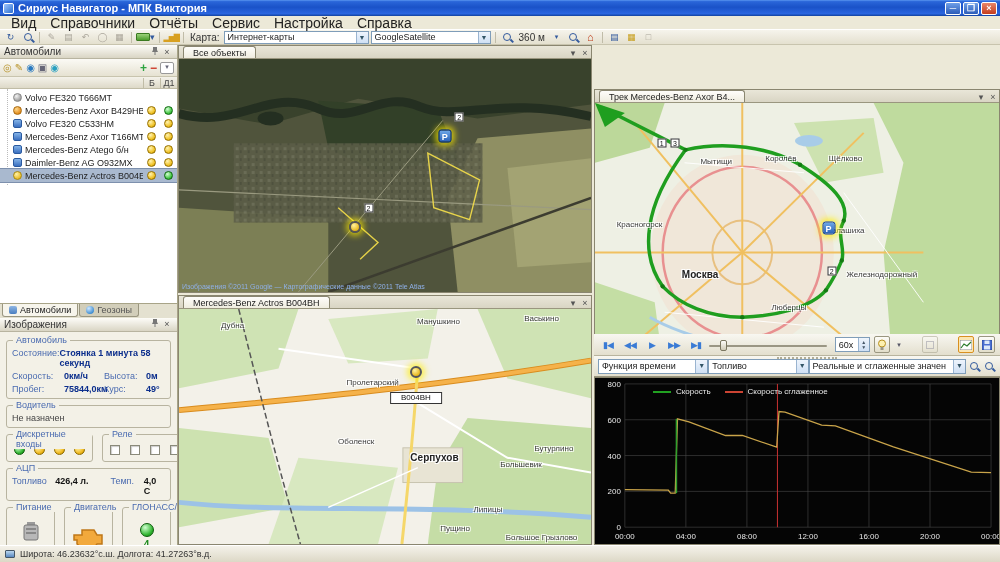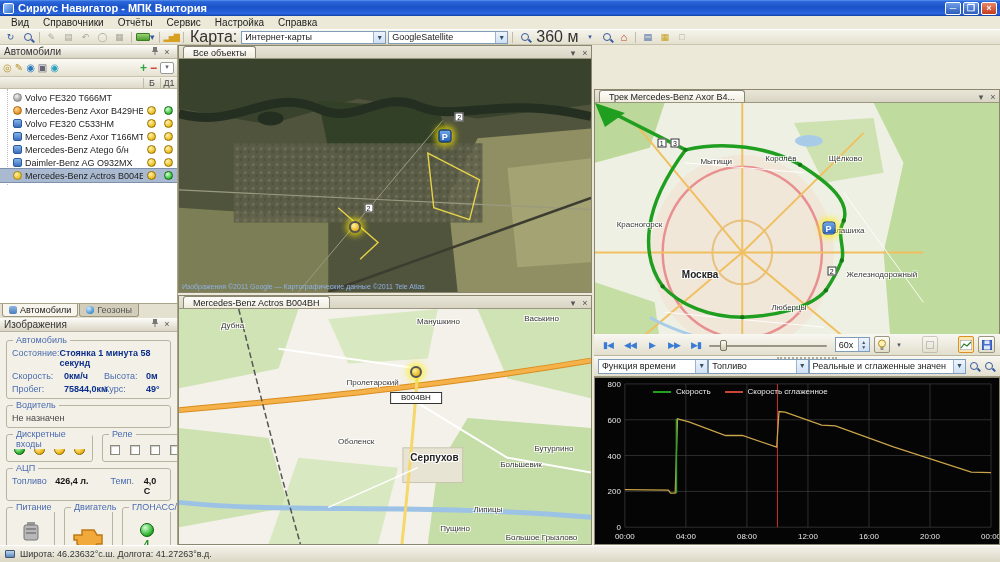--- a/index.html
+++ b/index.html
@@ -13,26 +13,26 @@
     color:#fff; font-weight:bold; font-size:11px; }
   .titlebar .appicon { width:11px; height:11px; background:linear-gradient(135deg,#9ec6ff,#2d6fd0); border:1px solid #fff; border-radius:2px; margin-right:4px; }
   .titlebar .tspacer { flex:1; }
   .winbtn { width:16px; height:13px; margin-left:2px; border:1px solid #fff; border-radius:2px;
     font-size:9px; line-height:11px; text-align:center; color:#fff;
     background:linear-gradient(180deg,#6f9fe8,#2c5cb8); }
   .winbtn.close { background:linear-gradient(180deg,#e8876a,#c43c1d); }
 
   
   .menubar { height:14px; display:flex; align-items:center; background:#ece9d8; border-bottom:1px solid #fff; padding-left:4px; }
-  .menubar span { padding:0 7px; font-size:10px; }
+  .menubar span { padding:0 7px; font-size:14px; }
   .toolbar { height:15px; display:flex; align-items:center; background:linear-gradient(#f6f4ec,#e4e0cf); border-bottom:1px solid #c8c4ae; padding:0 3px; gap:2px; }
   .tbtn { min-width:15px; height:13px; display:flex; align-items:center; justify-content:center; font-size:9px; color:#335a9e; border-radius:2px; }
   .tbtn.gray { color:#aaa59a; }
   .tsep { width:1px; height:11px; background:#c0bca8; margin:0 2px; }
-  .tlabel { font-size:16px; color:#333; padding:0 2px; }
+  .tlabel { font-size:10px; color:#333; padding:0 2px; }
   .combo { height:13px; background:#fff; border:1px solid #7f9db9; display:flex; align-items:center; font-size:9px; padding-left:3px; }
   .combo .cbx { margin-left:auto; width:12px; height:100%; background:linear-gradient(#eef4fc,#cfe0f4); border-left:1px solid #9ab4d0; text-align:center; font-size:7px; color:#356; line-height:12px; }
   .mag { position:relative; width:8px; height:8px; border:1.5px solid #335a9e; border-radius:50%; display:inline-block; }
   .mag::after { content:""; position:absolute; width:4px; height:1.5px; background:#335a9e; transform:rotate(45deg); right:-4px; bottom:-1px; }
   .truckicon { width:14px; height:8px; background:linear-gradient(#9cd27a,#4e9e2e); border:1px solid #3a7a20; border-radius:1px; }
   .charticon { font-size:8px; color:#d8a020; letter-spacing:-1px; }
   .homeicon { color:#c04020; font-size:11px; }
 
   
   .pane-header { height:14px; display:flex; align-items:center; padding:0 4px; font-size:10px; color:#333;

